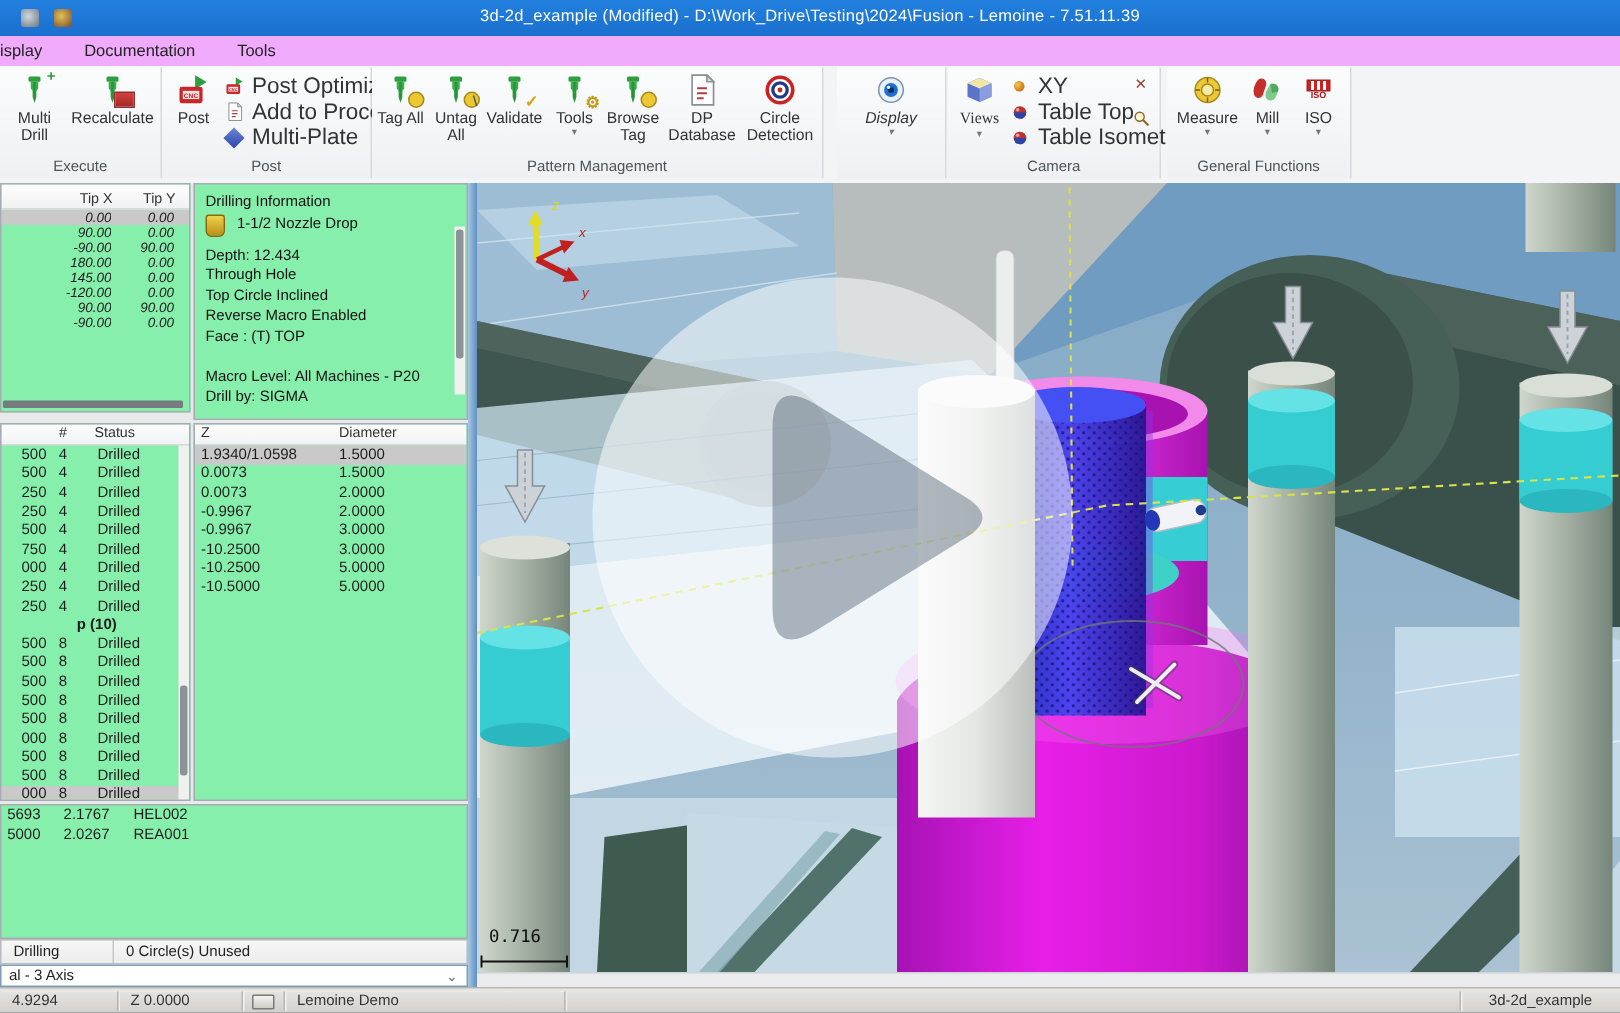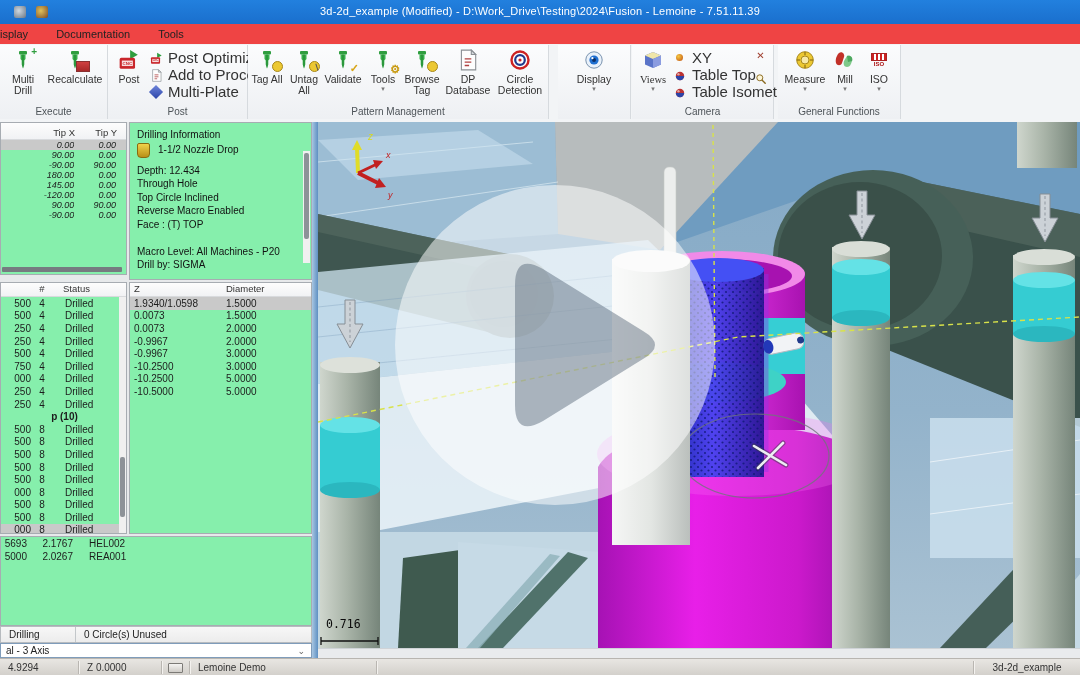--- a/index.html
+++ b/index.html
@@ -5,21 +5,21 @@
   html,body{margin:0;padding:0;background:#555;}
   .screen{position:relative;width:1080px;height:675px;overflow:hidden;background:#eef1f4;
           font-family:"Liberation Sans",sans-serif;-webkit-font-smoothing:antialiased;}
   
   .titlebar{position:absolute;left:0;top:0;width:1080px;height:24px;background:linear-gradient(#2280de,#1a6fcd);}
   .titlebar .ticon{position:absolute;top:6px;width:12px;height:12px;border-radius:2px;}
   .ticon.a{left:14px;background:radial-gradient(circle at 40% 40%,#cfd8e0,#6a7684);}
   .ticon.b{left:36px;background:radial-gradient(circle at 40% 40%,#e0c25a,#7a4a28);}
   .title-text{position:absolute;left:0;right:0;top:5px;text-align:center;color:#fff;font-size:11px;letter-spacing:.2px;}
   
-  .menubar{position:absolute;left:0;top:24px;width:1080px;height:20px;background:#ef4444;border-bottom:1px solid #e2e6ea;display:flex;align-items:center;}
+  .menubar{position:absolute;left:0;top:24px;width:1080px;height:20px;background:#f0abfc;border-bottom:1px solid #e2e6ea;display:flex;align-items:center;}
   .menu-item{font-size:11px;color:#222;padding:2px 14px 2px 14px;}
   .menu-item.first{padding-left:0;}
   
   .ribbon{position:absolute;left:0;top:44px;width:1080px;height:78px;background:#f2f4f6;border-bottom:1px solid #c7ccd2;}
   .rgroup{position:absolute;top:1px;height:74px;background:linear-gradient(#fbfcfd,#eef0f3);border-right:1px solid #d6dade;}
   .rgroup-label{position:absolute;bottom:0;left:0;right:0;text-align:center;font-size:10px;color:#4d5358;height:13px;}
   .rbtn{position:absolute;top:3px;display:flex;flex-direction:column;align-items:center;font-size:10.5px;color:#333;line-height:11px;text-align:center;cursor:default;}
   .rbtn .ric{width:24px;height:24px;display:flex;align-items:center;justify-content:center;position:relative;margin-bottom:2px;}
   .drop::after{content:"▾";display:block;font-size:7px;color:#777;line-height:6px;margin-top:1px;}
   .rstack{position:absolute;display:flex;flex-direction:column;}
@@ -291,21 +291,21 @@
             <svg width="20" height="20">
               <use href="#i-target"></use>
             </svg>
           </span>
         <span>Circle Detection</span>
       </div>
       <div class="rgroup-label">Pattern Management</div>
     </div>
 
     <div class="rgroup" style="left:558px;width:72px;">
-      <div class="rbtn drop" style="left:10px;width:52px;">
+      <div class="rbtn drop" style="left:10px;width:52px;font-style:italic;">
         <span class="ric">
             <svg width="20" height="20">
               <use href="#i-eye"></use>
             </svg>
           </span>
         <span>Display</span>
       </div>
       <div class="rgroup-label"></div>
     </div>
 

